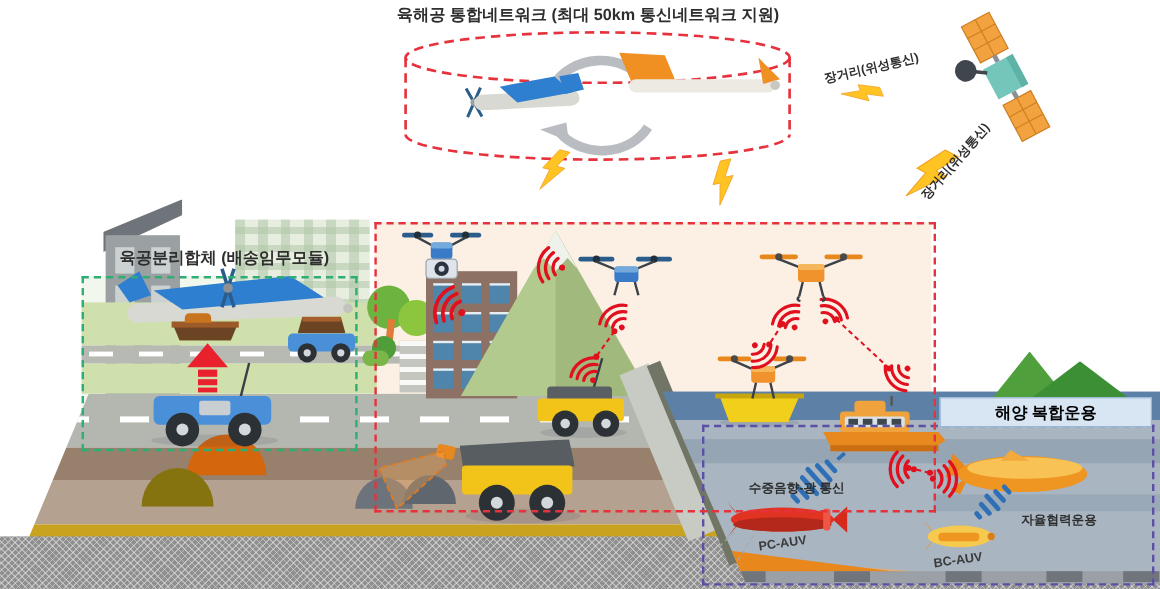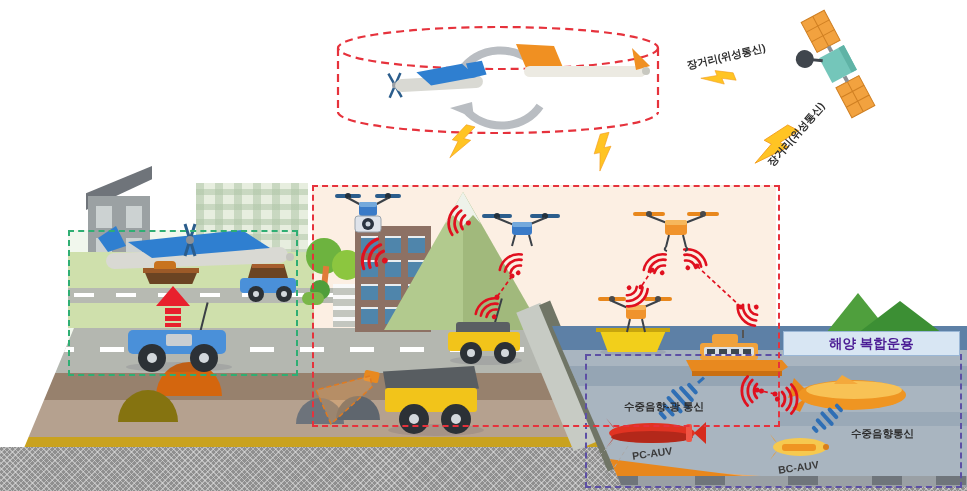--- a/index.html
+++ b/index.html
@@ -112,21 +112,21 @@
   .seamt{position:absolute;clip-path:polygon(50% 0,100% 100%,0 100%);}
   #mt1{left:826px;top:293px;width:64px;height:40px;background:#4f9f3d;}
   #mt2{left:858px;top:301px;width:84px;height:32px;background:#3c8f34;}
 
   #boat1{left:596px;top:328px;width:74px;height:24px;background:#f2cf1b;
     clip-path:polygon(4% 0,96% 0,82% 100%,16% 100%);}
   #boat1-top{left:596px;top:328px;width:74px;height:4px;background:#c7a50e;}
 
   
   #marinebox{left:783px;top:331px;width:175px;height:23px;background:#d8e6f3;border:1px solid #9ab7d6;
-    text-align:center;line-height:23px;font-size:13.5px;color:#4c1d95;font-weight:bold;}
+    text-align:center;line-height:23px;font-size:13.5px;color:#000000;font-weight:bold;}
   #purplebox{left:585px;top:354px;width:373px;height:130px;border:2px dashed #5d4fa5;}
   #redbox{left:312px;top:185px;width:464px;height:238px;border:2px dashed #e6323c;}
   #greenbox{left:68px;top:230px;width:226px;height:142px;border:2px dashed #2fae73;}
 
   
   #title-top{left:285px;top:4px;width:410px;text-align:center;font-size:13.5px;}
   #coop-label{left:440px;top:165px;width:225px;text-align:center;font-size:13.5px;}
   #delivery-label{left:92px;top:206px;width:190px;text-align:center;font-size:13.5px;}
   #satlink1{left:686px;top:50px;font-size:10.5px;transform:rotate(-13deg);}
   #satlink2{left:770px;top:158px;font-size:10.5px;transform:rotate(-49deg);transform-origin:0 50%;}
@@ -497,20 +497,22 @@
   <svg class="bolt" style="left:592px;top:134px;transform:rotate(-12deg)" width="22" height="36" viewBox="0 0 22 36">
     <polygon points="12,0 2,18 8,18 4,36 20,14 13,14 21,0" fill="#ffc423" stroke="#f29b1d" stroke-width=".6"></polygon>
   </svg>
   <svg class="bolt" style="left:708px;top:62px;transform:rotate(68deg)" width="20" height="32" viewBox="0 0 22 36">
     <polygon points="12,0 2,18 8,18 4,36 20,14 13,14 21,0" fill="#ffc423" stroke="#f29b1d" stroke-width=".6"></polygon>
   </svg>
   <svg class="bolt" style="left:760px;top:118px;transform:rotate(28deg)" width="30" height="56" viewBox="0 0 22 36">
     <polygon points="12,0 2,18 8,18 4,36 20,14 13,14 21,0" fill="#ffc423" stroke="#f29b1d" stroke-width=".6"></polygon>
   </svg>
 
+  <div class="lbl" id="title-top">육해공 통합네트워크 (최대 50km 통신네트워크 지원)</div>
   <div class="lbl" id="satlink1">장거리(위성통신)</div>
   <div class="lbl" id="satlink2">장거리(위성통신)</div>
+  <div class="lbl" id="delivery-label">육공분리합체 (배송임무모듈)</div>
   <div class="lbl" id="uwopt-label">수중음향-광 통신</div>
-  <div class="lbl" id="uwac-label">수중음향통신</div>
+  <div class="lbl" id="uwac-label">자율협력운용</div>
   <div class="lbl" id="pcauv-label">PC-AUV</div>
   <div class="lbl" id="bcauv-label">BC-AUV</div>
 
 </div>
 
 </body></html>

